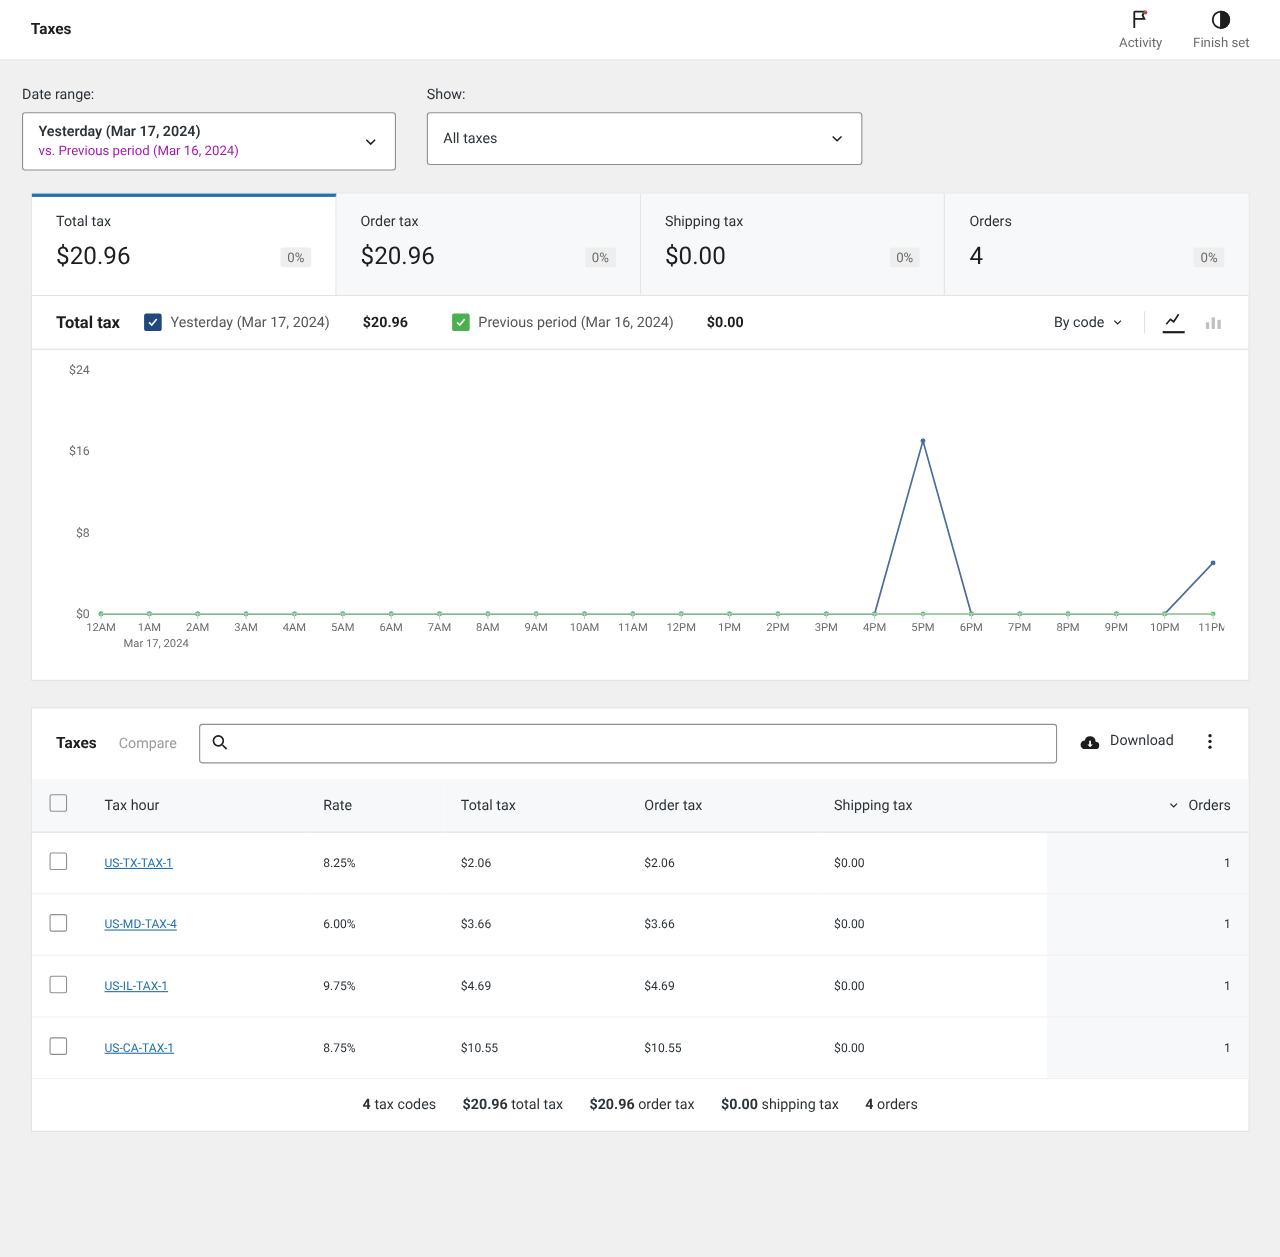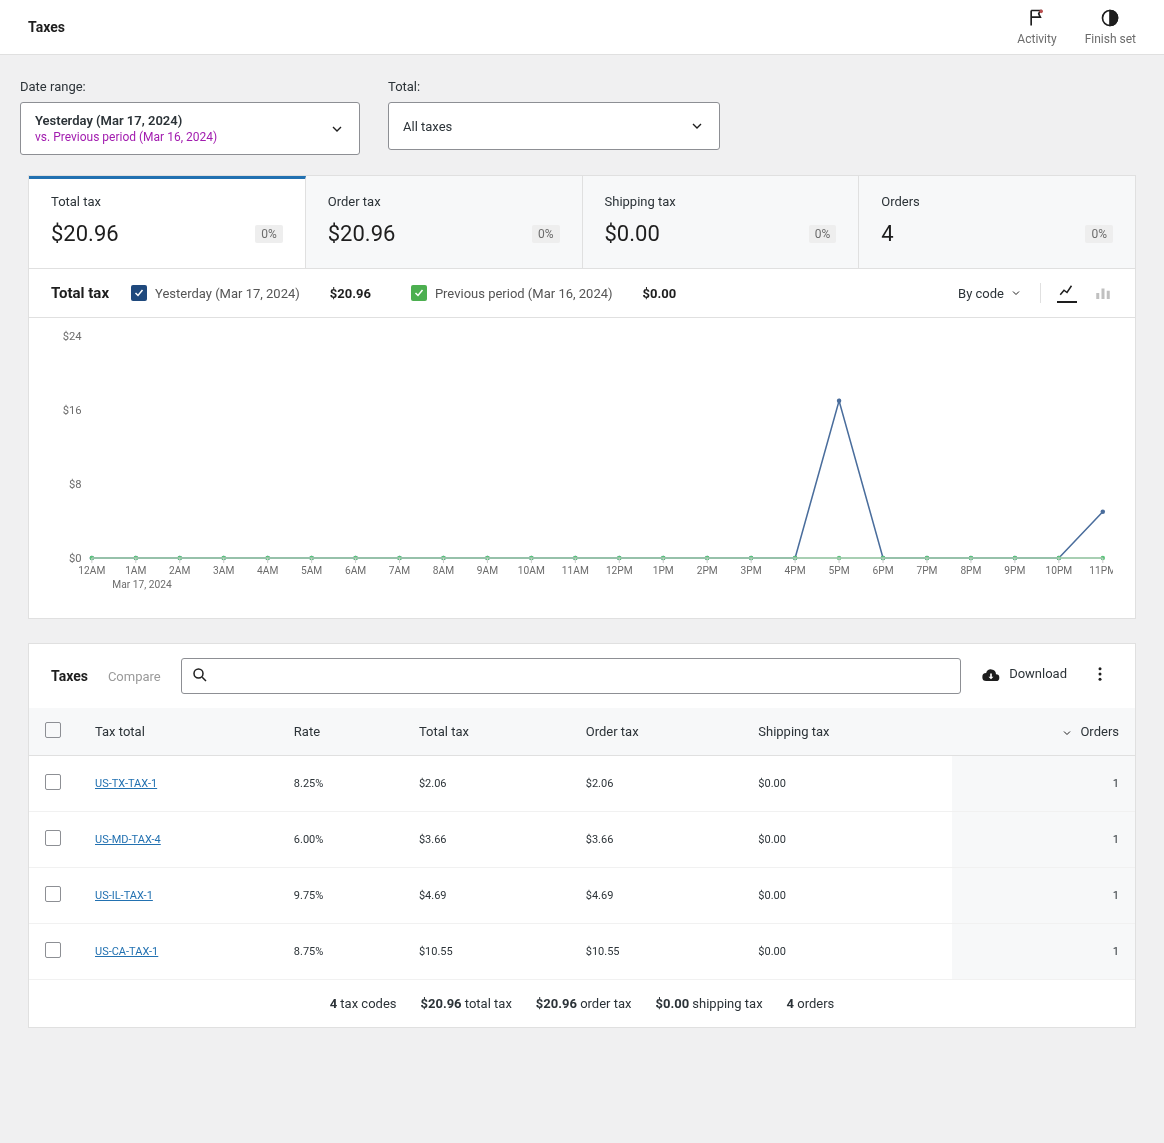--- a/index.html
+++ b/index.html
@@ -7,21 +7,21 @@
 .topbar { background: #fff; height: 55px; display: flex; align-items: center; justify-content: space-between; padding: 0 28px; border-bottom: 1px solid #e0e0e0; }
 .topbar-title { font-size: 14px; font-weight: 700; color: #1e1e1e; }
 .topbar-right { display: flex; gap: 28px; margin-left: 15px; }
 .topbar-item { display: flex; flex-direction: column; align-items: center; gap: 4px; font-size: 12px; color: #6c6c6c; cursor: pointer; }
 .topbar-item svg { width: 20px; height: 20px; }
 .filters { padding: 24px 28px 20px 20px; display: flex; gap: 28px; }
 .filter-group { display: flex; flex-direction: column; gap: 8px; }
 .filter-label { font-size: 13px; color: #2c3338; }
 .select { background: #fff; border: 1px solid #8d8f94; border-radius: 3px; display: flex; align-items: center; justify-content: space-between; padding: 10px 14px; cursor: pointer; }
 .select.dr { width: 340px; }
-.select.sh { width: 332px; height: 48px; text-align: center; }
+.select.sh { width: 396px; height: 48px; text-align: center; }
 .select-text { font-size: 13px; color: #2c3338; }
 .select-sub { font-size: 12px; color: #a21caf; margin-top: 2px; }
 .chev { width: 16px; height: 16px; }
 .panel { margin: 0 28px; background: #fff; border: 1px solid #e0e0e0; }
 .kpis { display: flex; }
 .kpi { flex: 1; padding: 18px 22px 22px 22px; border-right: 1px solid #e0e0e0; position: relative; }
 .kpi:last-child { border-right: none; }
 .kpi.active { border-top: 3px solid #2271b1; padding-top: 15px; background: #fff; }
 .kpi.inactive { background: #f7f8f9; }
 .kpi-label { font-size: 13px; color: #2c3338; margin-bottom: 12px; }
@@ -96,21 +96,21 @@
       <div>
         <div class="select-text" style="font-weight:600">Yesterday (Mar 17, 2024)</div>
         <div class="select-sub">vs. Previous period (Mar 16, 2024)</div>
       </div>
       <svg class="chev" viewBox="0 0 24 24" fill="none" stroke="#1e1e1e" stroke-width="2">
           <path d="M6 9l6 6 6-6"></path>
         </svg>
     </div>
   </div>
   <div class="filter-group">
-    <div class="filter-label">Total:</div>
+    <div class="filter-label">Show:</div>
     <div class="select sh">
       <div class="select-text">All taxes</div>
       <svg class="chev" viewBox="0 0 24 24" fill="none" stroke="#1e1e1e" stroke-width="2">
           <path d="M6 9l6 6 6-6"></path>
         </svg>
     </div>
   </div>
 </div>
 
 <div class="panel">
@@ -324,21 +324,21 @@
           <circle cx="12" cy="12" r="2"></circle>
           <circle cx="12" cy="19" r="2"></circle>
         </svg>
     </div>
   </div>
 
   <table class="tbl">
     <thead>
       <tr>
         <th style="width:50px"><span class="cbx"></span></th>
-        <th>Tax total</th>
+        <th>Tax hour</th>
         <th>Rate</th>
         <th>Total tax</th>
         <th>Order tax</th>
         <th>Shipping tax</th>
         <th class="orders-h">
           <svg style="width:12px;height:12px;vertical-align:middle;margin-right:4px" viewBox="0 0 24 24" fill="none" stroke="#1e1e1e" stroke-width="2">
               <path d="M6 9l6 6 6-6"></path>
             </svg>
           <span>Orders</span>
         </th>

